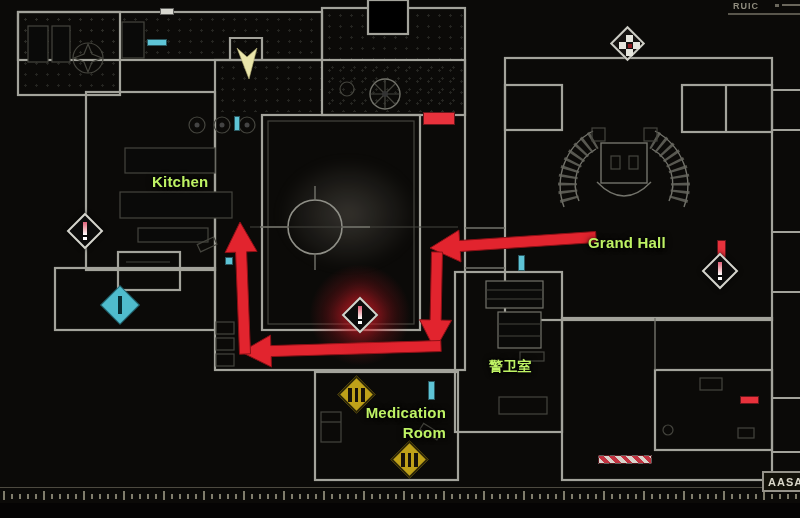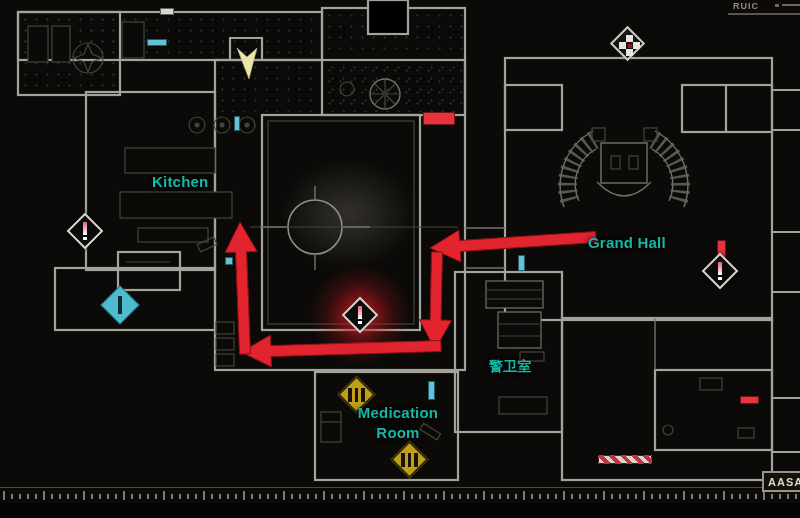--- a/index.html
+++ b/index.html
@@ -14,23 +14,23 @@
   #light-patch{position:absolute;left:278px;top:158px;width:140px;height:112px;
     background:radial-gradient(ellipse at 50% 50%, rgba(150,144,132,.30), rgba(150,144,132,0) 70%);
     filter:blur(6px);}
   svg{position:absolute;left:0;top:0;overflow:visible;}
   .wb{stroke:#a3a39b;stroke-width:2.2;fill:none;}
   .wbf{stroke:#a3a39b;stroke-width:2.2;fill:#000;}
   .wm{stroke:#73736b;stroke-width:1.4;fill:none;}
   .wd{stroke:#45453e;stroke-width:1.2;fill:none;}
   .wdf{stroke:#45453e;stroke-width:1.2;fill:#0a0a09;}
   
-  .room-label{position:absolute;color:#14b8a6;font-weight:bold;font-size:15px;
+  .room-label{position:absolute;color:#bef264;font-weight:bold;font-size:15px;
     text-shadow:0 1px 3px #000,0 0 6px rgba(0,0,0,.9);letter-spacing:.2px;white-space:nowrap;}
-  #label-medication{white-space:normal;width:96px;text-align:center;line-height:20px;}
+  #label-medication{white-space:normal;width:96px;text-align:right;line-height:20px;}
   #label-guard{font-size:14px;}
   
   .door{position:absolute;border:1px solid rgba(0,0,0,.55);}
   .door.hazard{background:repeating-linear-gradient(45deg,#d8d5cc 0 4px,#c23240 4px 8px);}
   
   .dmk{position:absolute;transform:rotate(45deg);}
   .dmk .in{position:absolute;left:0;top:0;right:0;bottom:0;transform:rotate(-45deg);
     display:flex;align-items:center;justify-content:center;}
   .glow{position:absolute;background:radial-gradient(circle, rgba(210,30,42,.55), rgba(210,30,42,0) 65%);}
   

